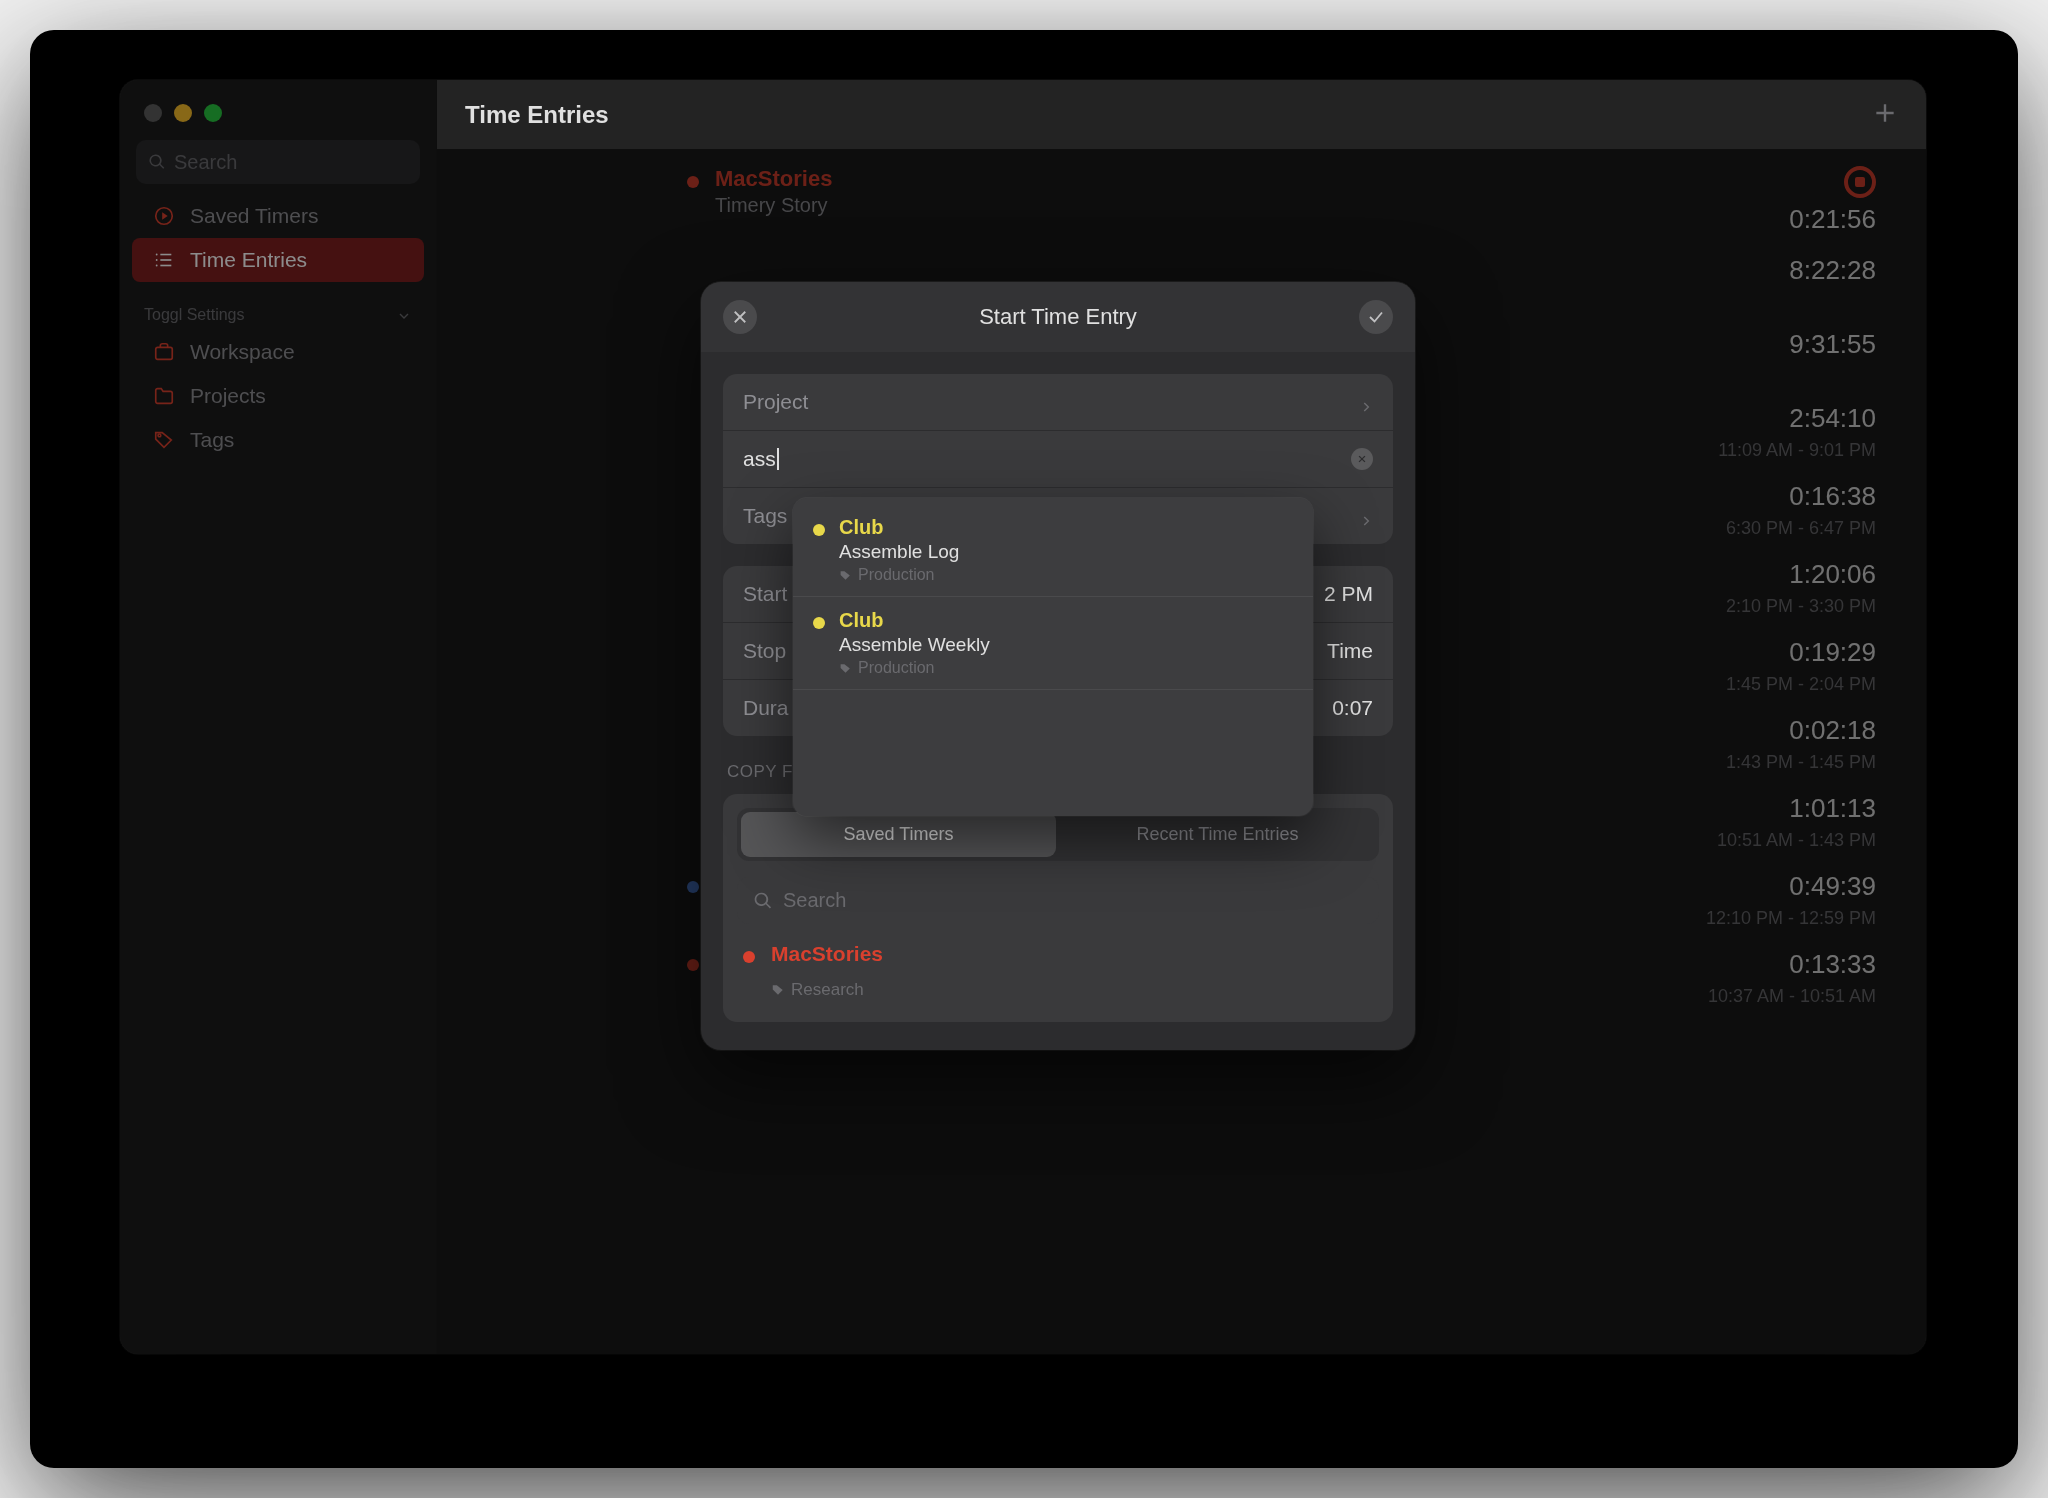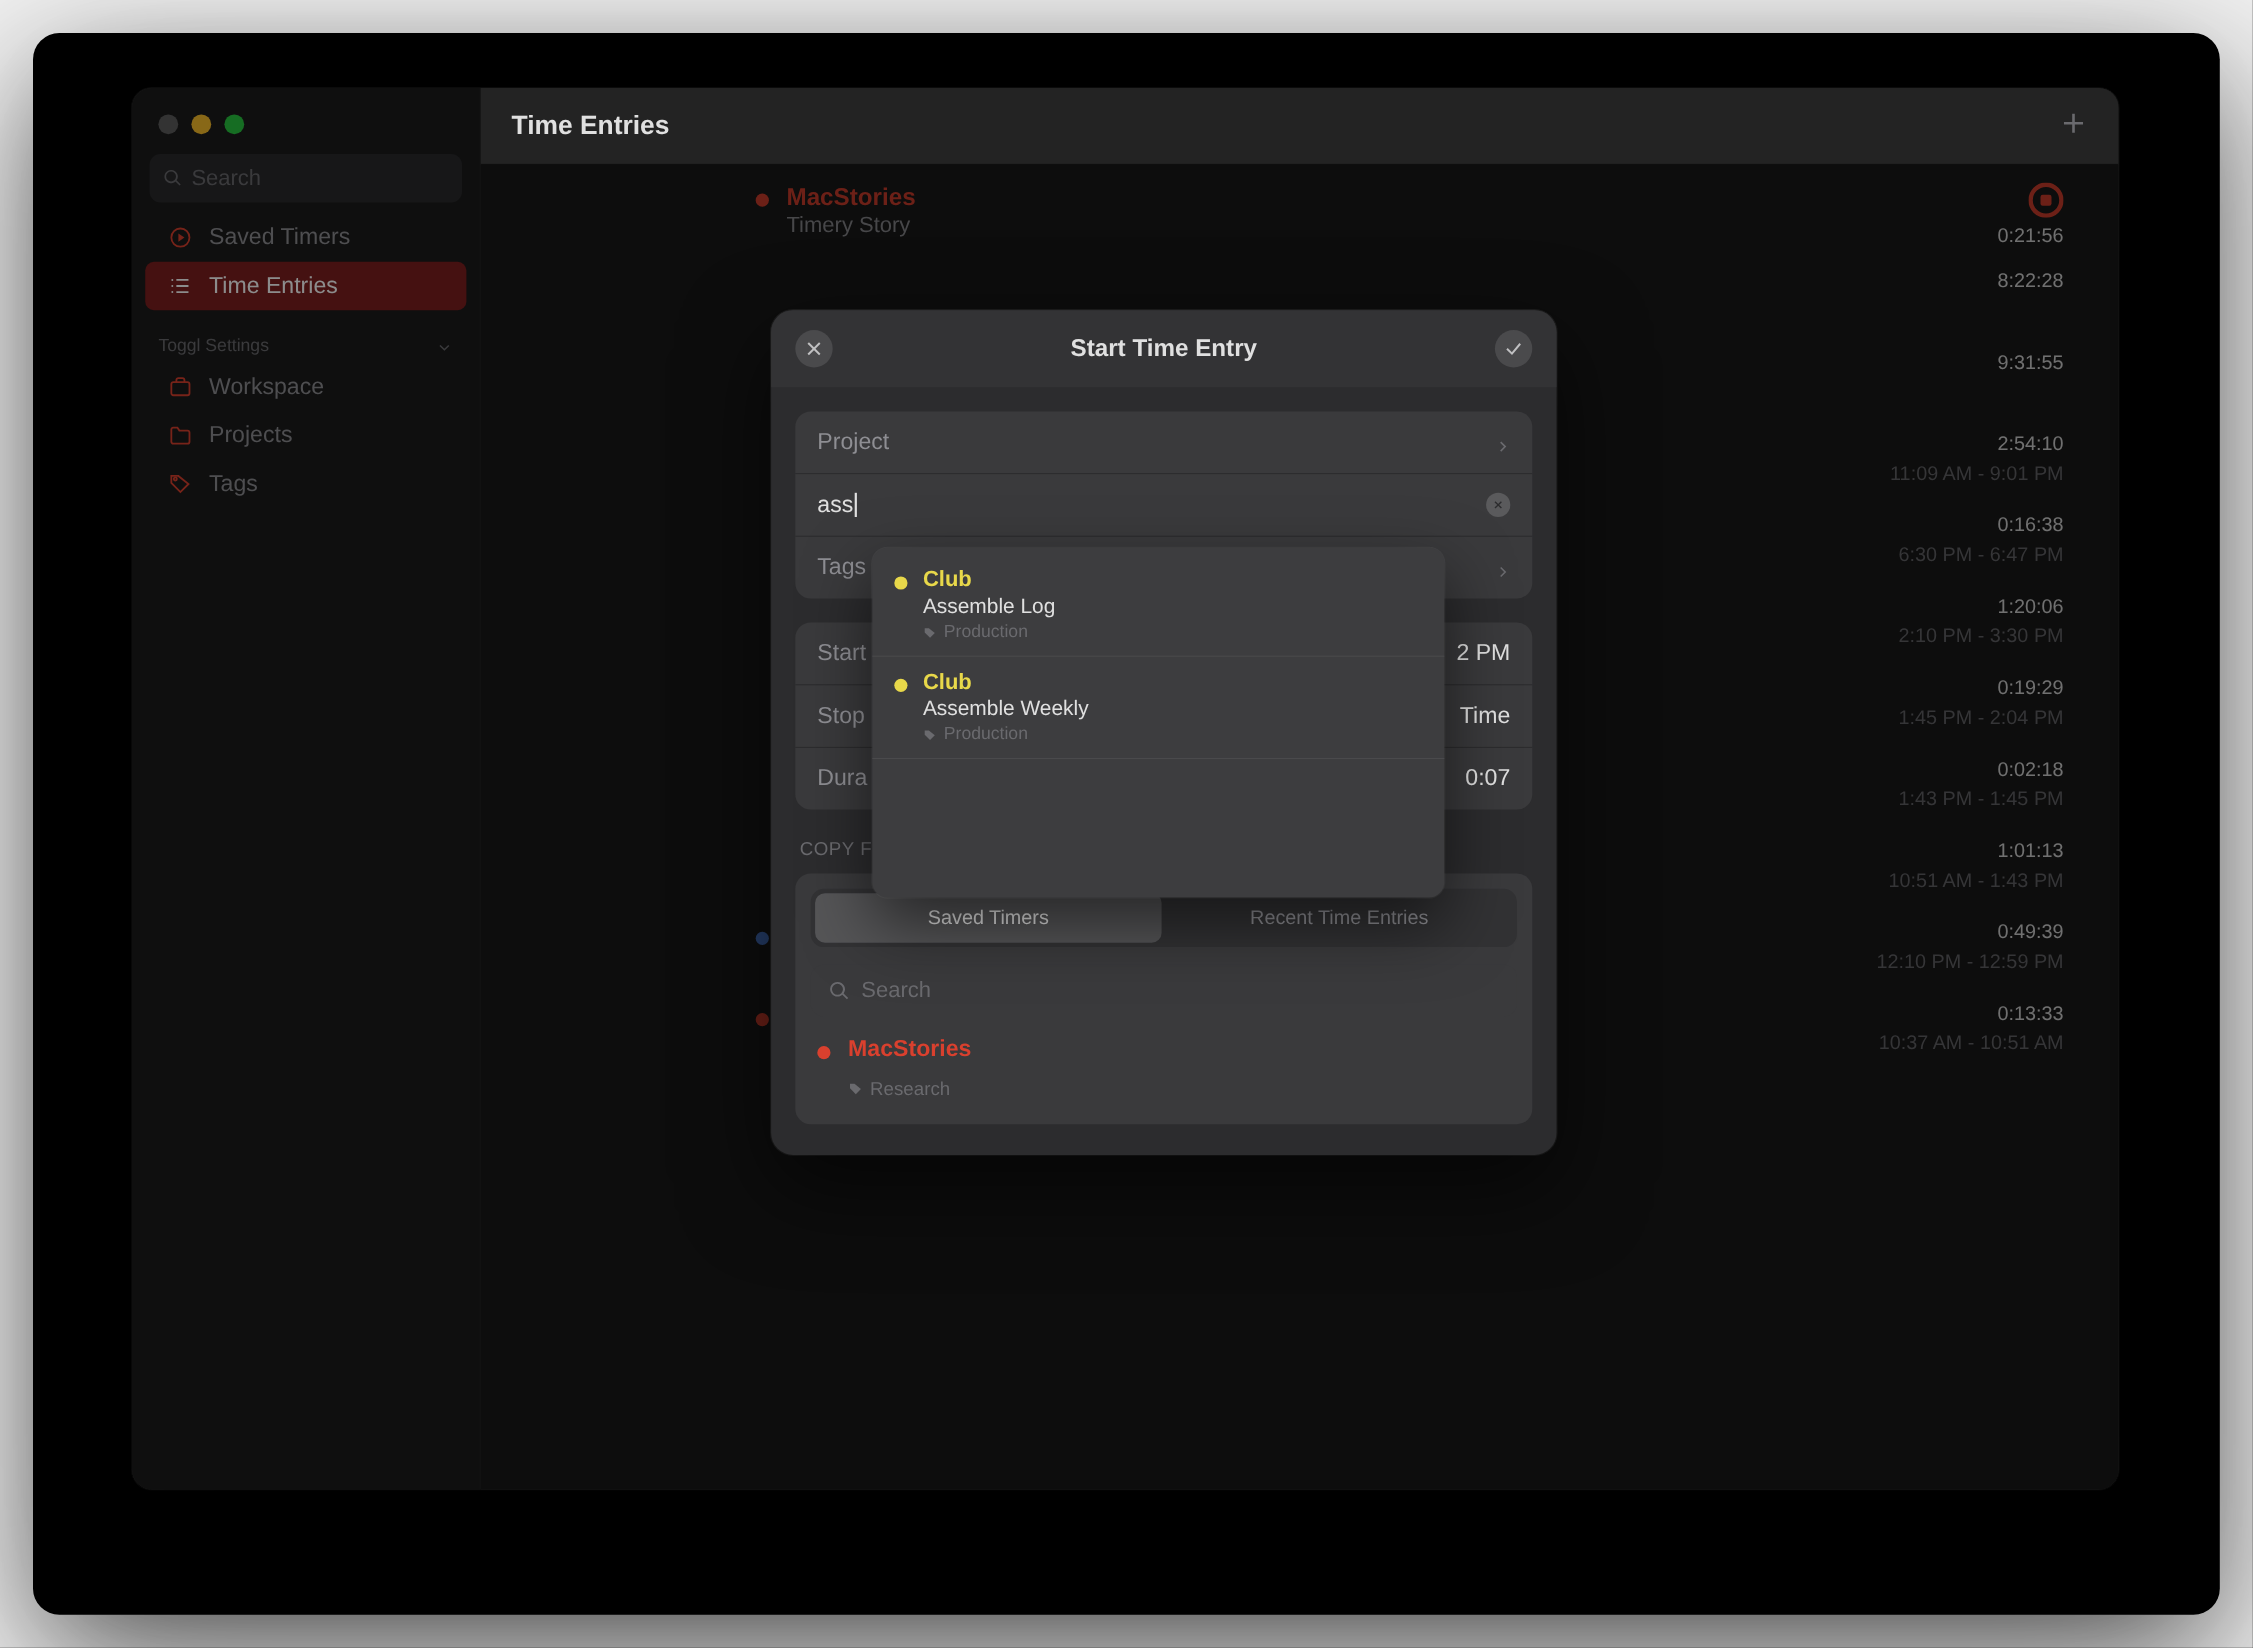--- a/index.html
+++ b/index.html
@@ -153,21 +153,21 @@
   }
   .entry-left { display: flex; gap: 16px; align-items: flex-start; }
   .entry-dot { width: 12px; height: 12px; border-radius: 50%; margin-top: 10px; flex-shrink:0; }
   .entry-text {}
   .entry-project { font-size: 22px; font-weight: 600; }
   .entry-project.macstories { color: var(--accent-red-bright); }
   .entry-detail { font-size: 20px; color: var(--text-secondary); margin-top: 2px;}
   .entry-tag { font-size: 17px; color: var(--text-dim); margin-top: 4px; display:flex; align-items:center; gap:6px;}
   .entry-tag svg { width:14px; height:14px; fill: var(--text-dim);}
   .entry-right { text-align: right; }
-  .entry-duration { font-size: 18px; color: var(--text-primary); }
+  .entry-duration { font-size: 26px; color: var(--text-primary); }
   .entry-time-range { font-size: 18px; color: var(--text-dim); margin-top: 6px;}
 
   .running-row .entry-duration { color: var(--text-primary); }
   .stop-icon { width: 32px; height: 32px; margin-left:auto; margin-bottom: 6px; }
   .stop-icon svg { width:32px; height:32px; }
 
   .main-dimmer { position:absolute; inset:0; background: rgba(0,0,0,0.5); pointer-events:none; }
 
   
   .modal {
@@ -181,21 +181,21 @@
     overflow: visible;
   }
   .modal-header {
     background: var(--bg-modal-header);
     border-radius: 20px 20px 0 0;
     display: flex;
     align-items: center;
     justify-content: space-between;
     padding: 18px 22px;
   }
-  .modal-title { font-size: 22px; font-weight:700; color: var(--text-primary); }
+  .modal-title { font-size: 22px; font-weight:400; color: var(--text-primary); }
   .modal-btn { width: 34px; height: 34px; border-radius: 50%; background: #4a4a4c; display:flex; align-items:center; justify-content:center; cursor:pointer; }
   .modal-btn svg { width: 18px; height: 18px; stroke: #c0c0c2; stroke-width: 2.4; fill: none; }
   .modal-body { padding: 22px 22px 28px; position:relative;}
   .field-group { background: var(--bg-field); border-radius: 14px; overflow:visible; }
   .field-row {
     display: flex;
     align-items: center;
     padding: 16px 20px;
     font-size: 21px;
     color: var(--text-secondary);

